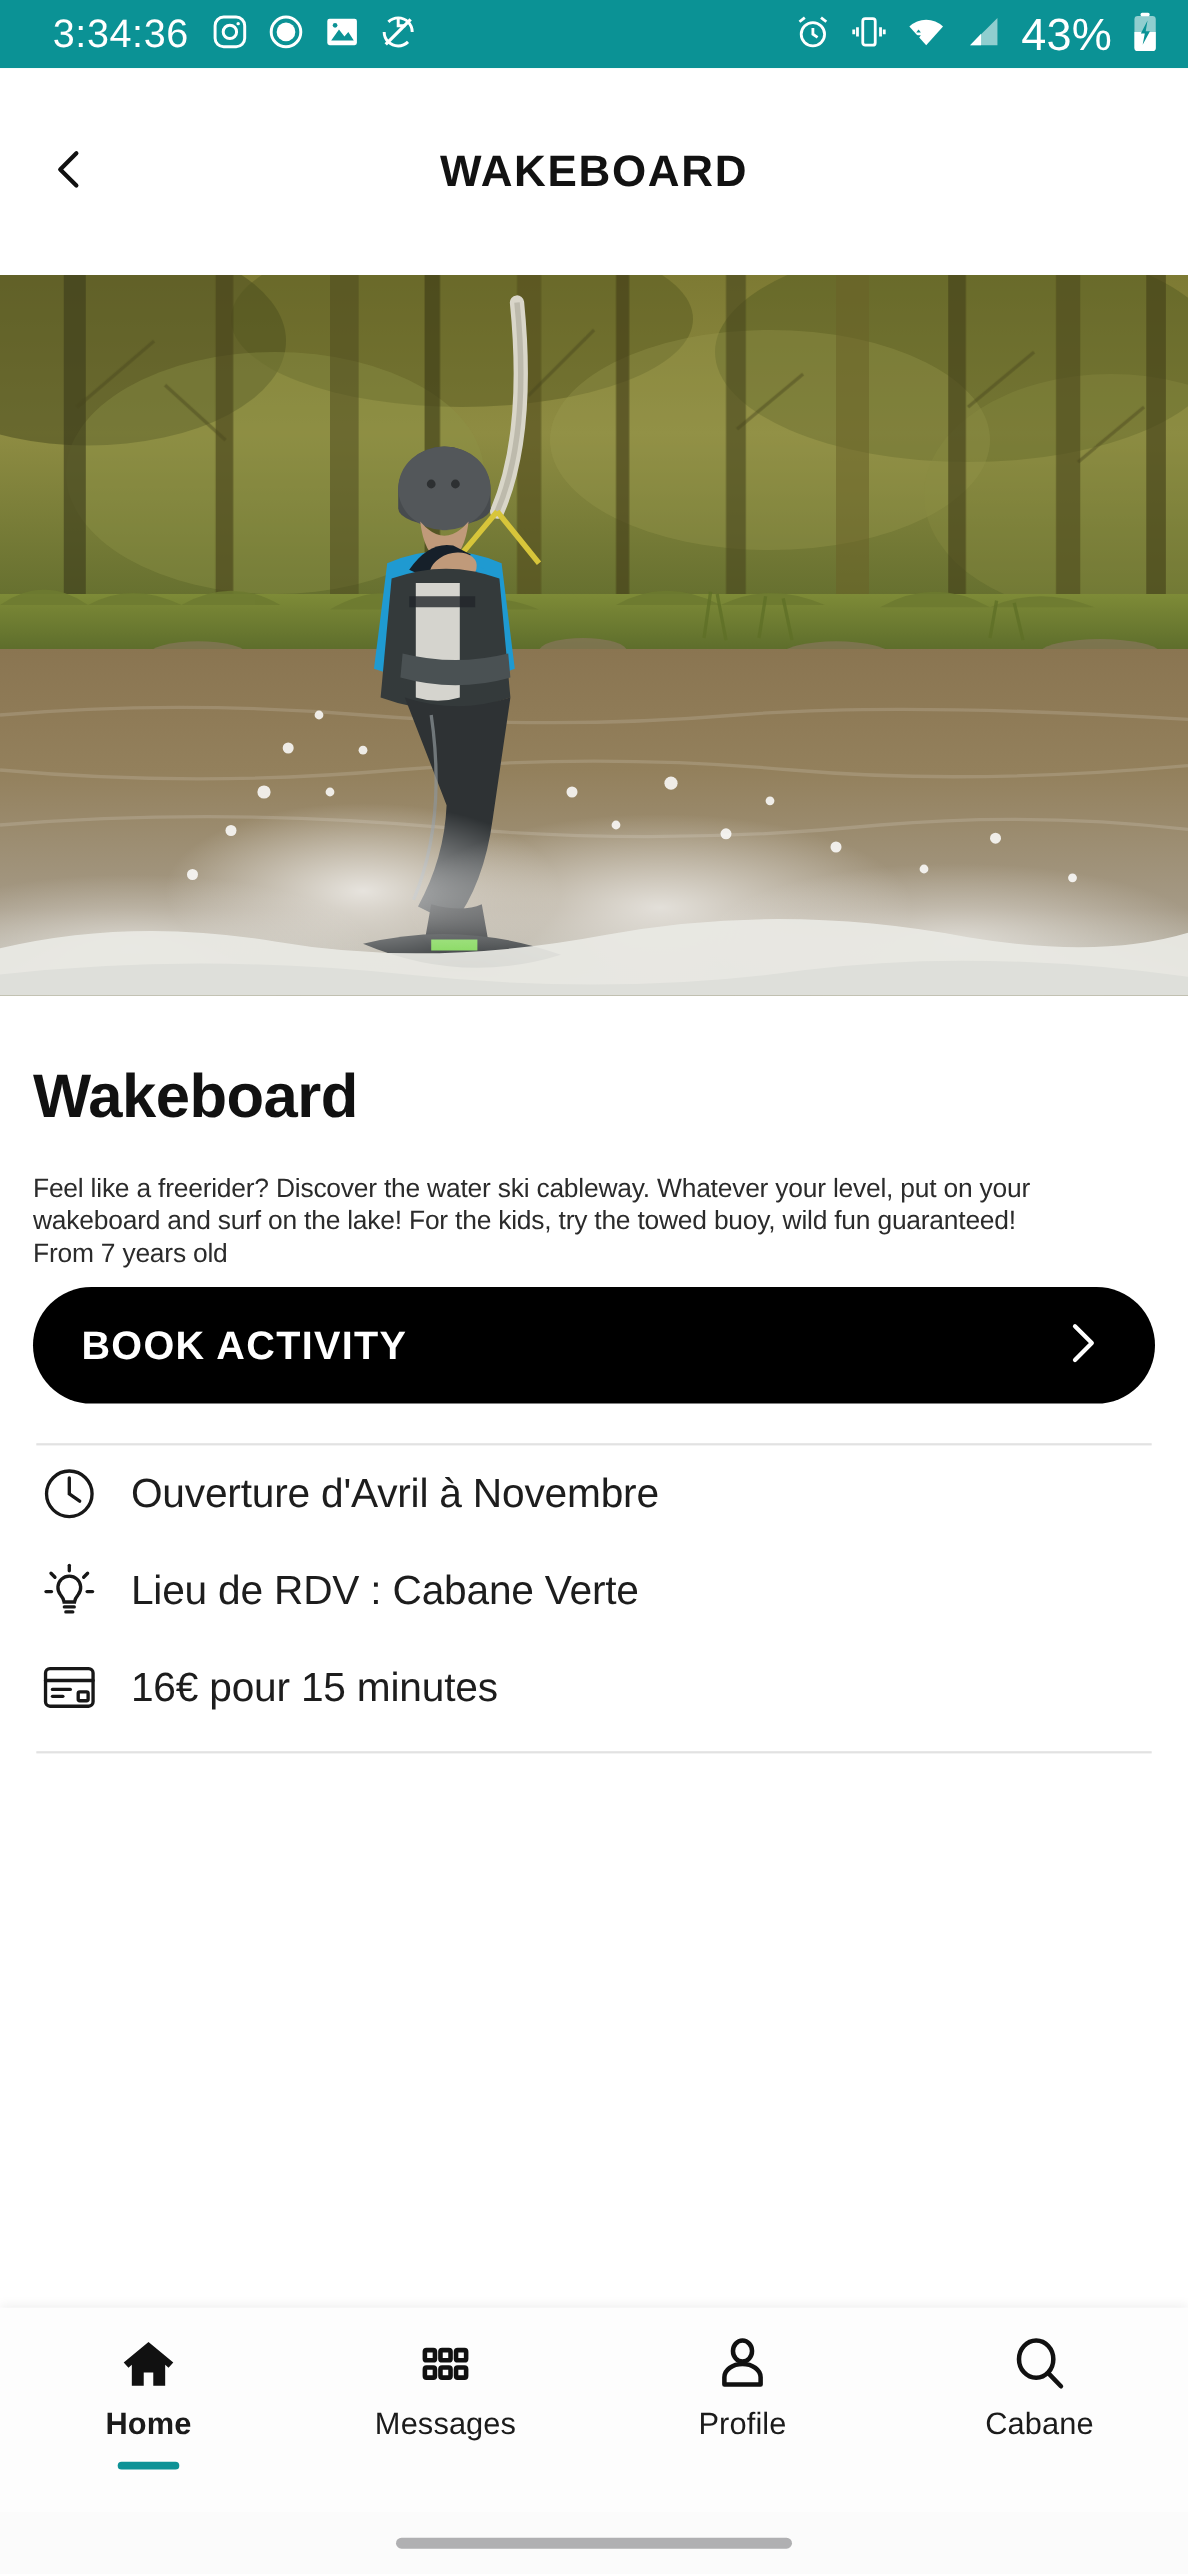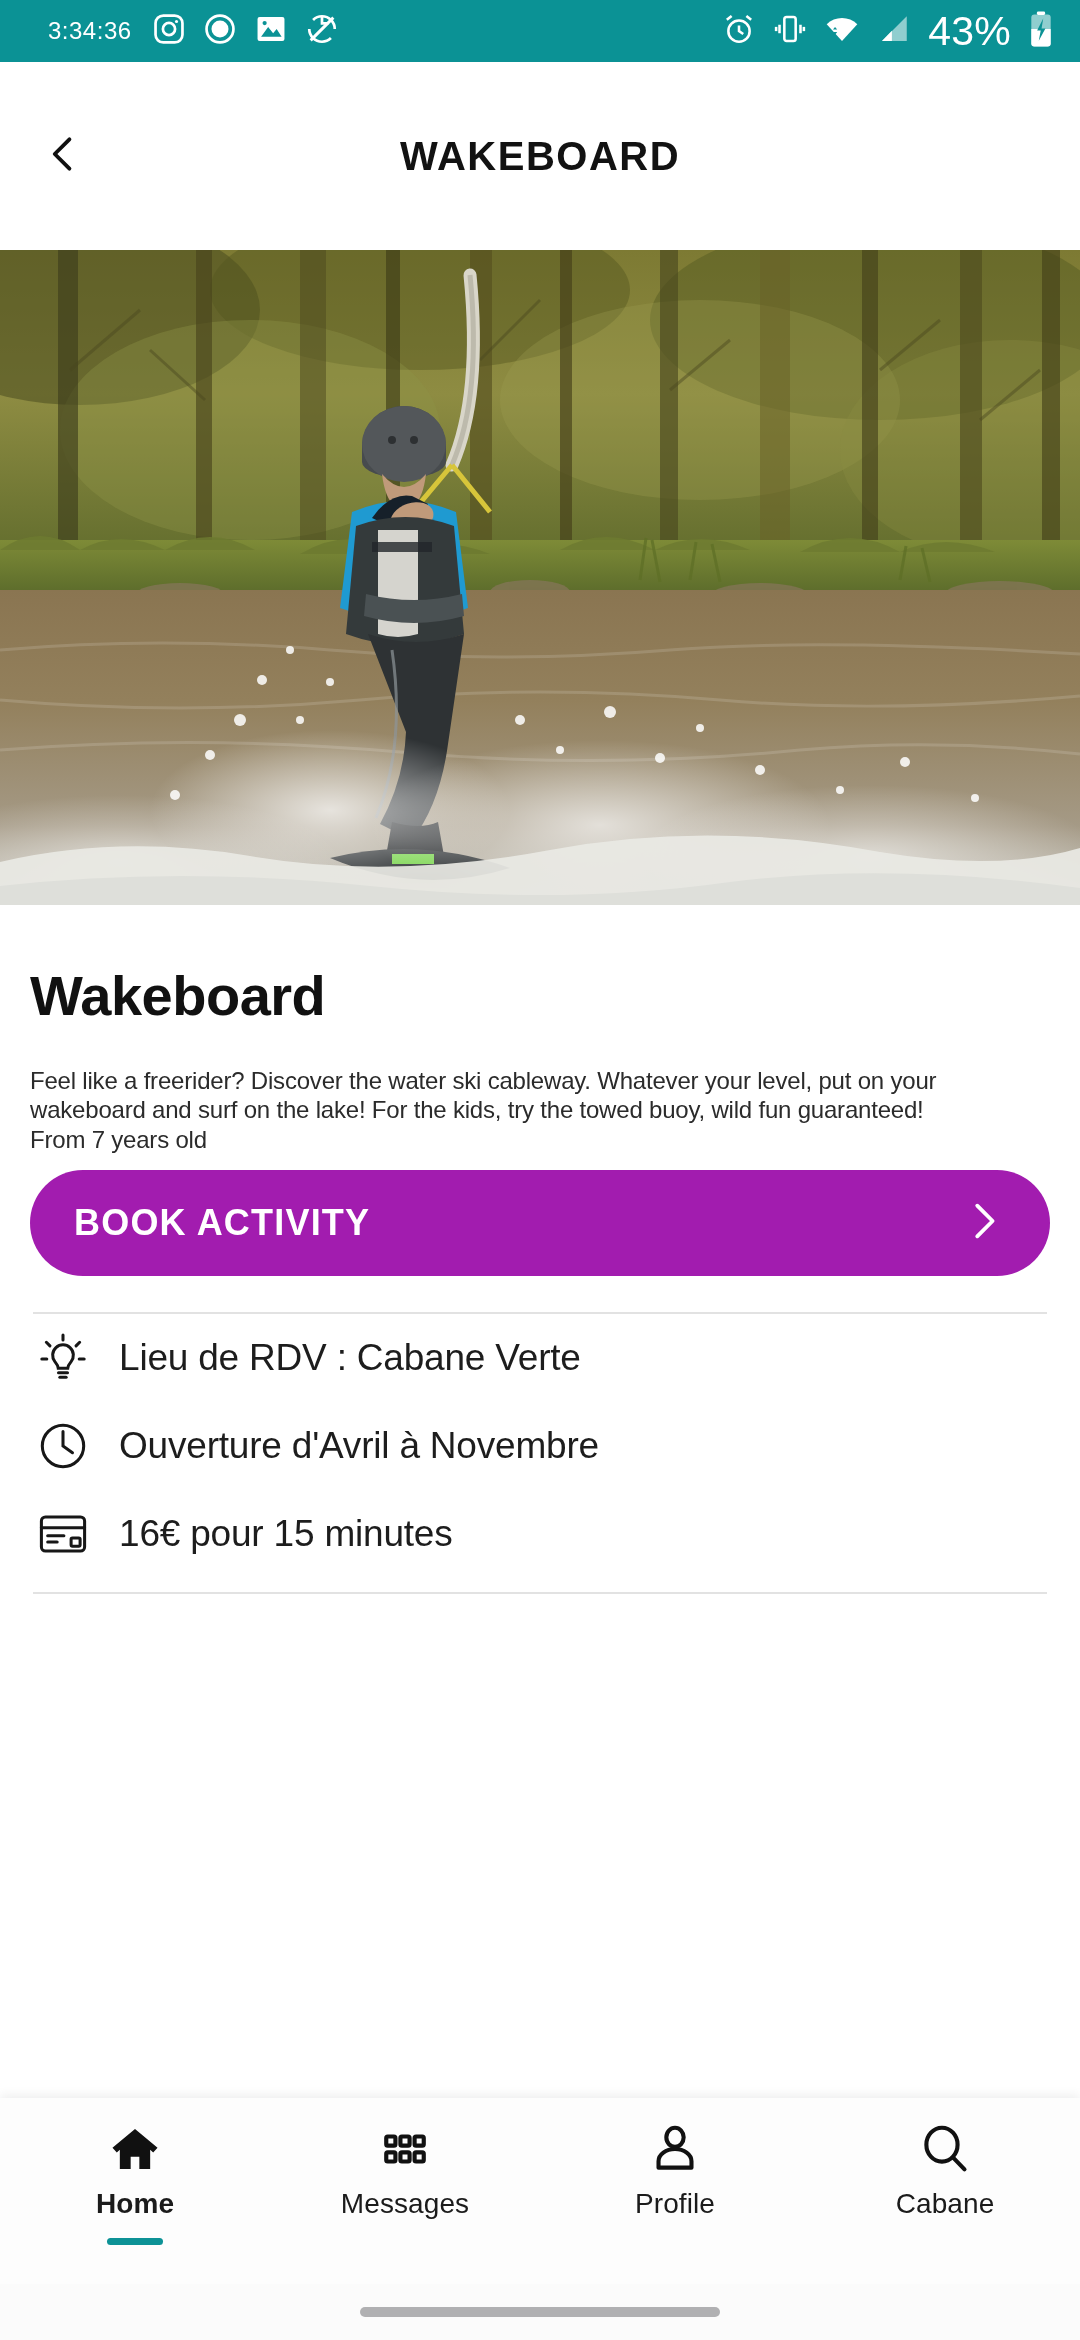--- a/index.html
+++ b/index.html
@@ -19,21 +19,21 @@
   
   .statusbar {
     height:62px;
     background:#0b9295;
     display:flex; align-items:center;
     padding:0 26px;
     flex:0 0 auto;
   }
   .sb-clock {
     color:#ffffff;
-    font-size:24px;
+    font-size:36px;
     letter-spacing:0.5px;
     margin-left:22px;
     font-family:"Liberation Sans", sans-serif;
   }
   .sb-left-icons { display:flex; align-items:center; gap:17px; margin-left:20px; }
   .sb-spacer { flex:1 1 auto; }
   .sb-right-icons { display:flex; align-items:center; gap:17px; }
   .sb-batt-text {
     color:#ffffff; font-size:41px; letter-spacing:0.2px;
   }
@@ -90,21 +90,21 @@
     line-height:1.22;
     color:#2b2b2b;
     font-weight:400;
     letter-spacing:-0.2px;
     white-space:pre-line;
   }
 
   .book-btn {
     margin-top:16px;
     height:106px;
-    background:#a21caf;
+    background:#000000;
     border-radius:60px;
     display:flex; align-items:center;
     padding:0 44px;
     cursor:pointer;
     border:none;
     width:100%;
   }
   .book-label {
     color:#ffffff;
     font-size:36px;
@@ -455,46 +455,46 @@
       </span>
     </button>
 
     <div class="divider"></div>
 
     <div class="info-list">
 
       <div class="info-row">
         <span class="info-icon">
           <svg width="54" height="54" viewBox="0 0 24 24" fill="none" stroke="#171717" stroke-width="1.35" stroke-linecap="round">
+            <circle cx="12" cy="12" r="9.2"></circle>
+            <polyline points="12,5.6 12,12 16.2,15"></polyline>
+          </svg>
+        </span>
+        <span class="info-text">Ouverture d'Avril à Novembre</span>
+      </div>
+
+      <div class="info-row">
+        <span class="info-icon">
+          <svg width="54" height="54" viewBox="0 0 24 24" fill="none" stroke="#171717" stroke-width="1.35" stroke-linecap="round">
             <path d="M8.4 13.6 a4.6 4.6 0 1 1 7.2 0 c-1 1.2 -1.4 2 -1.5 3 l-4.2 0 c-0.1 -1 -0.5 -1.8 -1.5 -3 Z"></path>
             <line x1="10" y1="18.6" x2="14" y2="18.6"></line>
             <line x1="10.6" y1="20.6" x2="13.4" y2="20.6"></line>
             <line x1="12" y1="1.8" x2="12" y2="4"></line>
             <line x1="4.6" y1="5" x2="6.2" y2="6.6"></line>
             <line x1="19.4" y1="5" x2="17.8" y2="6.6"></line>
             <line x1="2.6" y1="12.4" x2="4.8" y2="12.4"></line>
             <line x1="21.4" y1="12.4" x2="19.2" y2="12.4"></line>
           </svg>
         </span>
         <span class="info-text">Lieu de RDV : Cabane Verte</span>
       </div>
 
       <div class="info-row">
         <span class="info-icon">
           <svg width="54" height="54" viewBox="0 0 24 24" fill="none" stroke="#171717" stroke-width="1.35" stroke-linecap="round">
-            <circle cx="12" cy="12" r="9.2"></circle>
-            <polyline points="12,5.6 12,12 16.2,15"></polyline>
-          </svg>
-        </span>
-        <span class="info-text">Ouverture d'Avril à Novembre</span>
-      </div>
-
-      <div class="info-row">
-        <span class="info-icon">
-          <svg width="54" height="54" viewBox="0 0 24 24" fill="none" stroke="#171717" stroke-width="1.35" stroke-linecap="round">
             <rect x="2.4" y="4.4" width="19.2" height="15.2" rx="1.8"></rect>
             <line x1="2.4" y1="9.2" x2="21.6" y2="9.2"></line>
             <line x1="5.2" y1="12.8" x2="12.4" y2="12.8"></line>
             <line x1="5.2" y1="15.6" x2="9.4" y2="15.6"></line>
             <rect x="15.6" y="13.8" width="4" height="3.6" rx="0.6"></rect>
           </svg>
         </span>
         <span class="info-text">16€ pour 15 minutes</span>
       </div>
 

